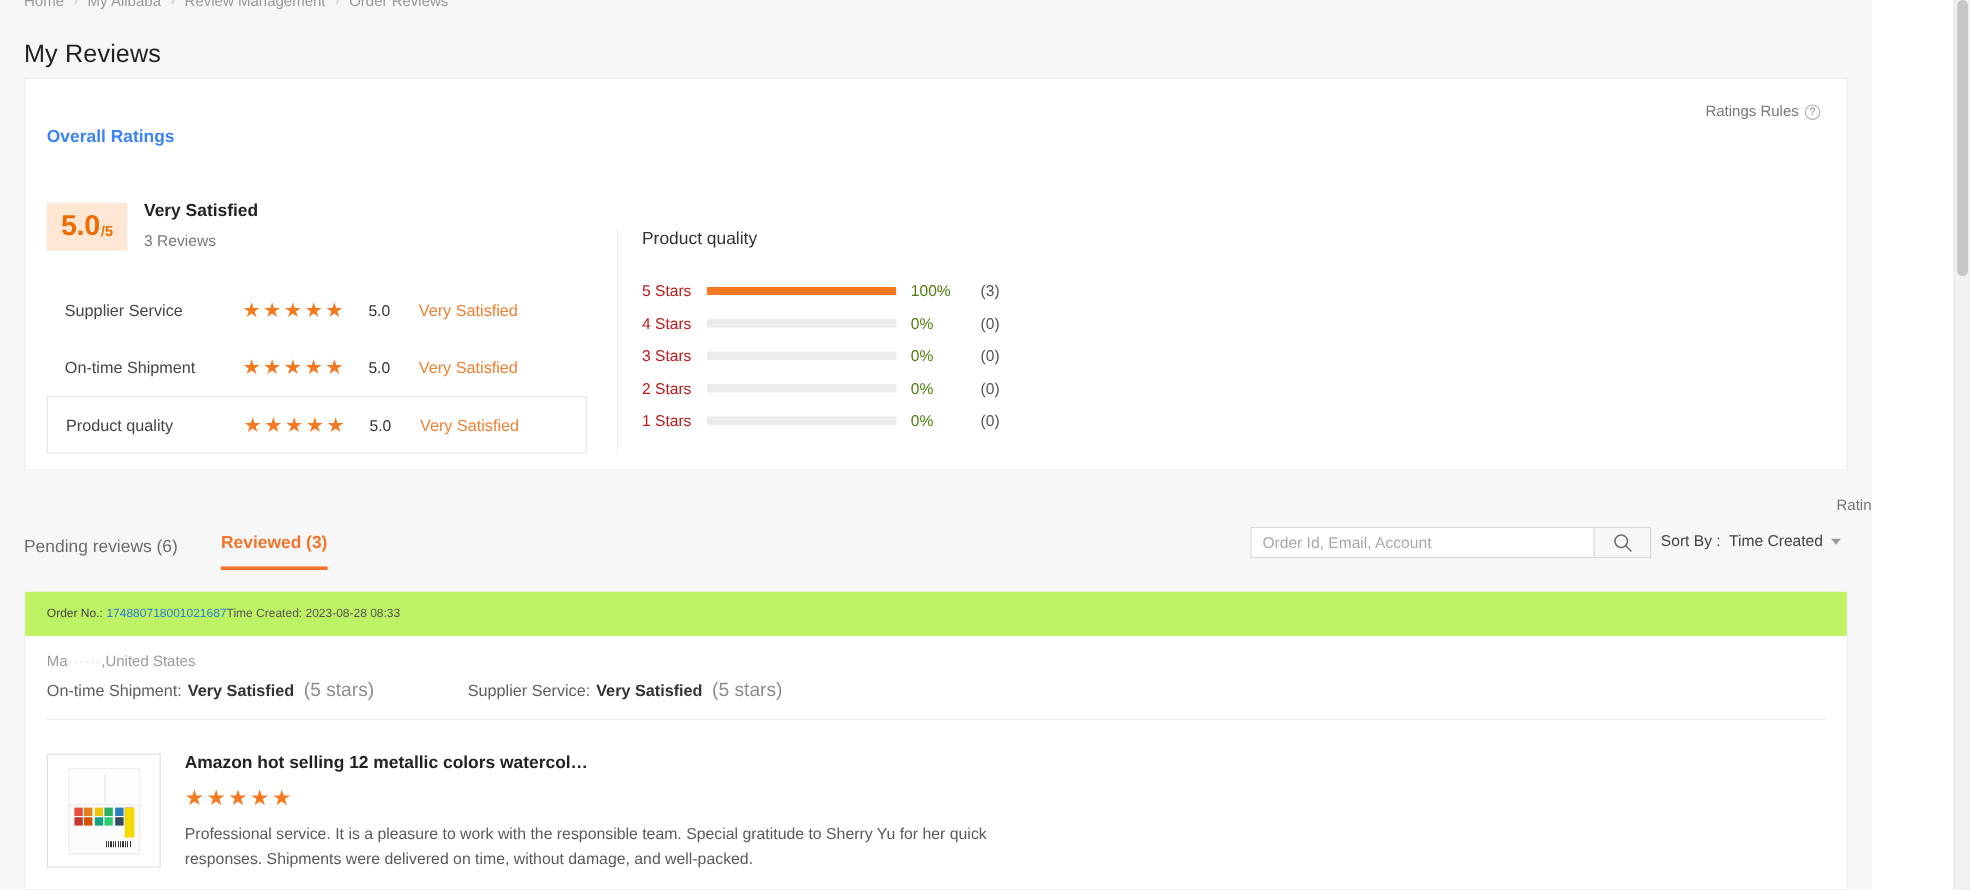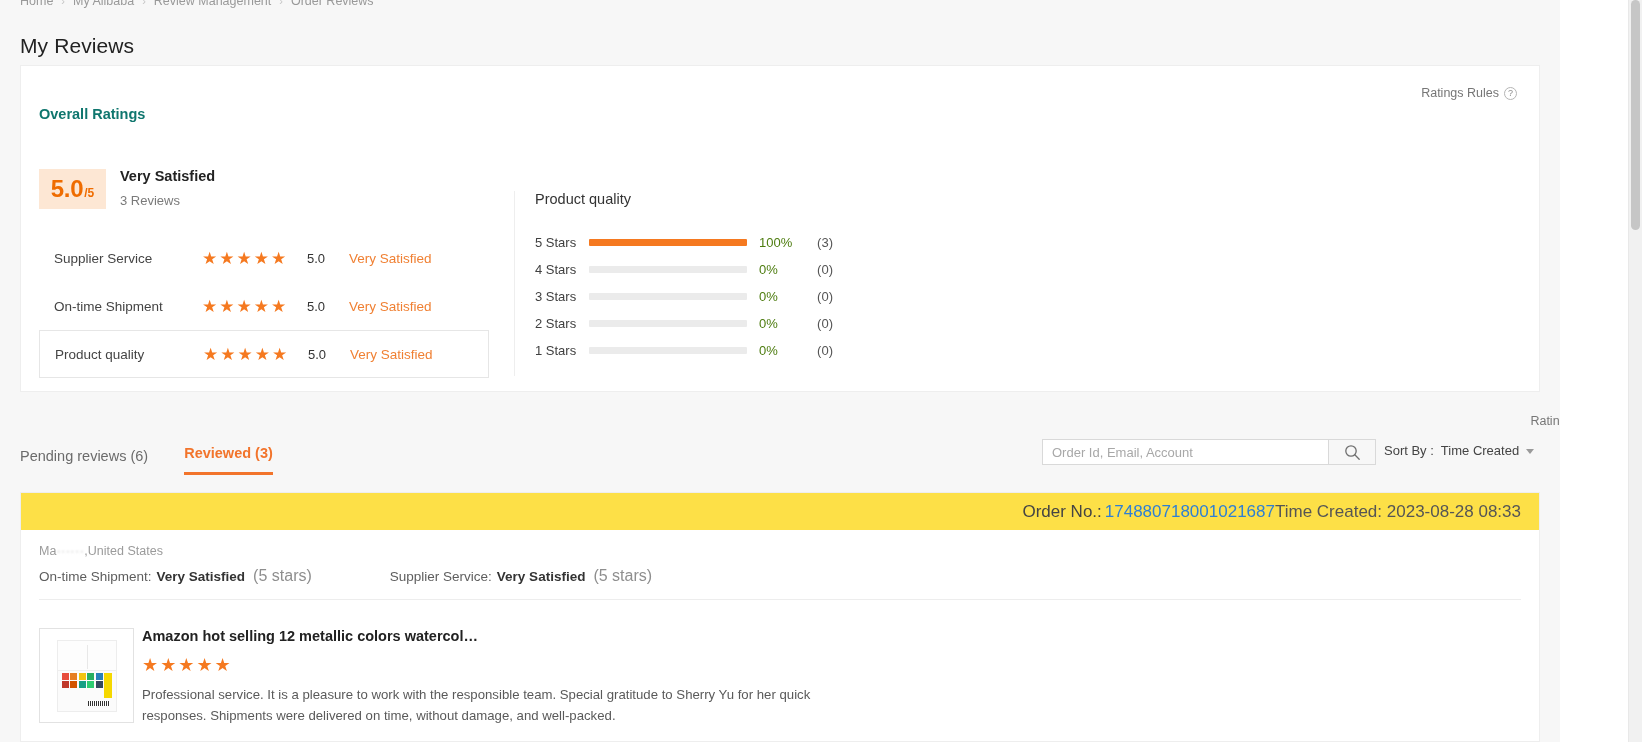--- a/index.html
+++ b/index.html
@@ -69,21 +69,21 @@
     font-size: 9px;
     color: #8c8c8c;
     line-height: 1;
     padding-bottom: 0px;
   }
   .card-heading {
     position: absolute;
     top: 40px; left: 18px;
     font-size: 14.5px;
     font-weight: bold;
-    color: #0f766e;
+    color: #3b82f6;
   }
 
   
   .score-row {
     position: absolute;
     top: 103px; left: 18px;
     display: flex;
     align-items: flex-start;
     gap: 14px;
   }
@@ -141,21 +141,21 @@
     color: #333;
     margin-bottom: 22px;
   }
   .dist-row {
     display: flex;
     align-items: center;
     height: 27px;
     font-size: 13px;
     color: #555;
   }
-  .dist-label { width: 54px; color: #404040; }
+  .dist-label { width: 54px; color: #b91c1c; }
   .dist-bar {
     width: 158px;
     height: 7px;
     background: #ebebeb;
     border-radius: 1px;
     overflow: hidden;
     margin-right: 12px;
   }
   .dist-fill { height: 100%; background: #f57920; }
   .dist-pct { width: 36px; color: #4d7c0f; }
@@ -246,26 +246,26 @@
     position: absolute;
     top: 492px; left: 20px;
     width: 1520px;
     height: 250px;
     background: #fff;
     border: 1px solid #eeeeee;
     overflow: hidden;
   }
   .order-bar {
     height: 37px;
-    background: #fde047;
-    display: flex;
-    align-items: center;
-    justify-content: flex-end;
+    background: #bef264;
+    display: flex;
+    align-items: center;
+    justify-content: flex-start;
     padding: 0 18px;
-    font-size: 17px;
+    font-size: 10px;
     color: #444;
   }
   .order-no-link { color: #2e7fd4; margin-left: 3px; }
   .time-created { color: #555; }
 
   .buyer-block {
     padding: 12px 18px 13px 18px;
   }
   .buyer-name {
     font-size: 12.5px;
@@ -293,21 +293,21 @@
   .rl-paren { font-size: 16px; color: #8e8e8e; margin-left: 8px; }
 
   .divider {
     margin-top: 14px;
     border-top: 1px solid #ededed;
   }
 
   .product-row {
     display: flex;
     padding: 15px 18px 0 18px;
-    gap: 8px;
+    gap: 20px;
   }
   .thumb {
     width: 95px; height: 95px;
     border: 1px solid #e2e2e2;
     background: #fff;
     flex: none;
     display: flex; align-items: center; justify-content: center;
     position: relative;
     overflow: hidden;
   }

